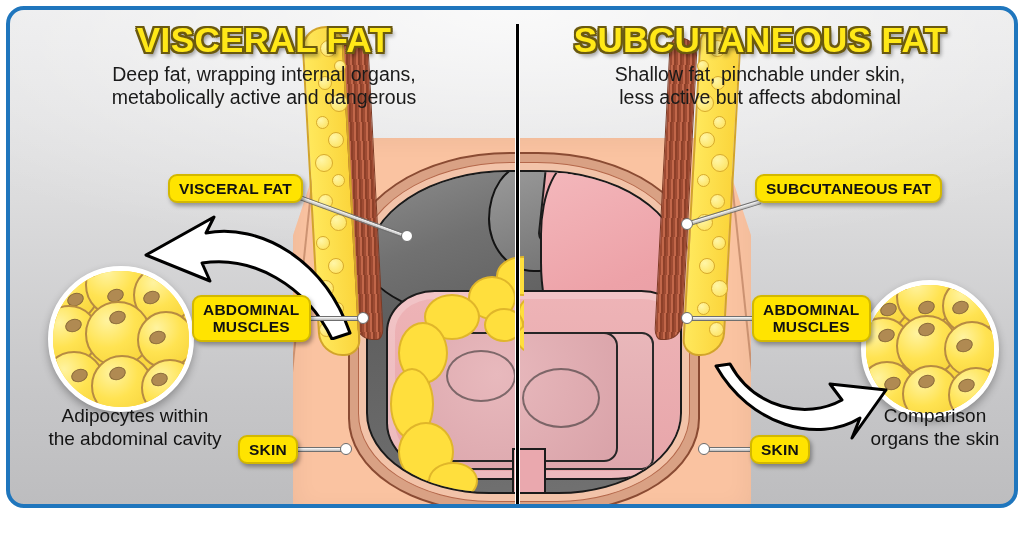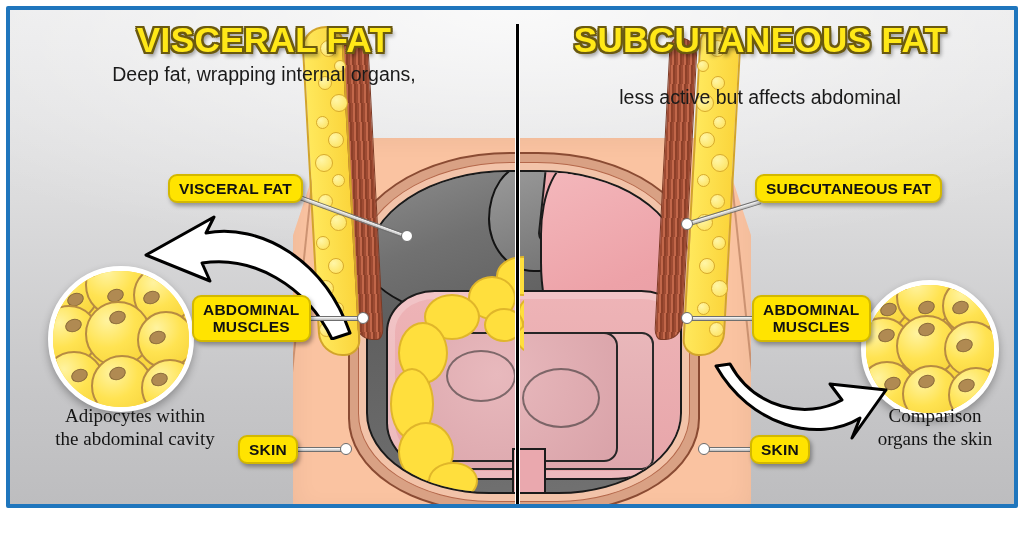--- a/index.html
+++ b/index.html
@@ -4,21 +4,21 @@
 <title>Visceral vs Subcutaneous Fat</title>
 <style>
   html,body{margin:0;padding:0;background:#ffffff;}
   body{width:1024px;height:559px;overflow:hidden;
        font-family:"Liberation Sans","DejaVu Sans",sans-serif;}
 
   #stage{position:relative;width:1024px;height:559px;}
 
   
   .panel{position:absolute;left:6px;top:6px;width:1012px;height:502px;
-         border:4px solid #1f76bd;border-radius:2px;overflow:hidden;
+         border:4px solid #1f76bd;border-radius:18px;overflow:hidden;
          background:linear-gradient(180deg,#e9e9ea 0%,#dcdcdd 38%,#c6c6c8 78%,#bdbdbf 100%);
          box-sizing:border-box;}
 
   
   .panel::before{content:"";position:absolute;inset:0;
       background:radial-gradient(120% 80% at 50% 0%,rgba(255,255,255,.75) 0%,rgba(255,255,255,0) 62%);
       pointer-events:none;}
 
   
   .hdr{position:absolute;top:12px;width:480px;text-align:center;z-index:30;}
@@ -127,44 +127,45 @@
      border-top:1px solid #6f6f6f;border-bottom:1px solid #6f6f6f;
      transform-origin:0 50%;z-index:25;}
   .dot{position:absolute;width:10px;height:10px;border-radius:50%;background:#fff;
      border:1.6px solid #6b6b6b;z-index:26;}
 
   
   .arrow{position:absolute;z-index:24;}
 
   
   .desc{position:absolute;font-size:19px;color:#141414;text-align:center;
-     line-height:1.22;z-index:24;font-family:Liberation Serif, serif;}
+     line-height:1.22;z-index:24;}
 
   
   .caption{position:absolute;left:0;top:516px;width:1024px;text-align:center;
      font-size:17.5px;font-weight:bold;color:#111;}
 </style>
 </head>
 <body>
 
 <div id="stage">
 
   <div class="panel">
 
     <div class="hdr left">
       <h1>VISCERAL FAT</h1>
       <p>
         <span>Deep fat, wrapping internal organs,</span><br>
+        <span>metabolically active and dangerous</span>
       </p>
     </div>
 
     <div class="hdr right">
       <h1>SUBCUTANEOUS FAT</h1>
       <p>
-        <br>
+        <span>Shallow fat, pinchable under skin,</span><br>
         <span>less active but affects abdominal</span>
       </p>
     </div>
 
     <div class="torso">
       <div class="skin">
         <div class="skin-line l"></div>
         <div class="skin-line r"></div>
       </div>
 

